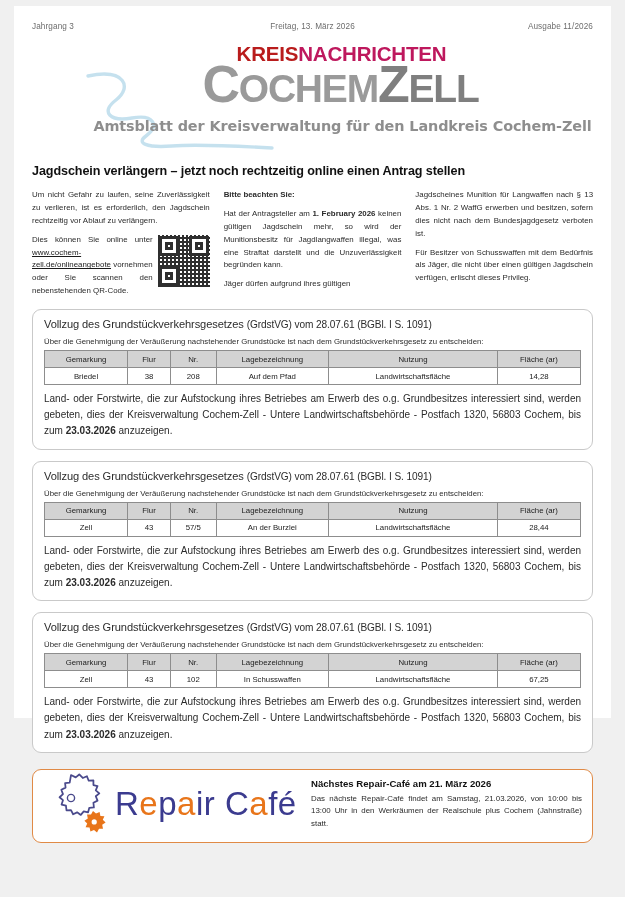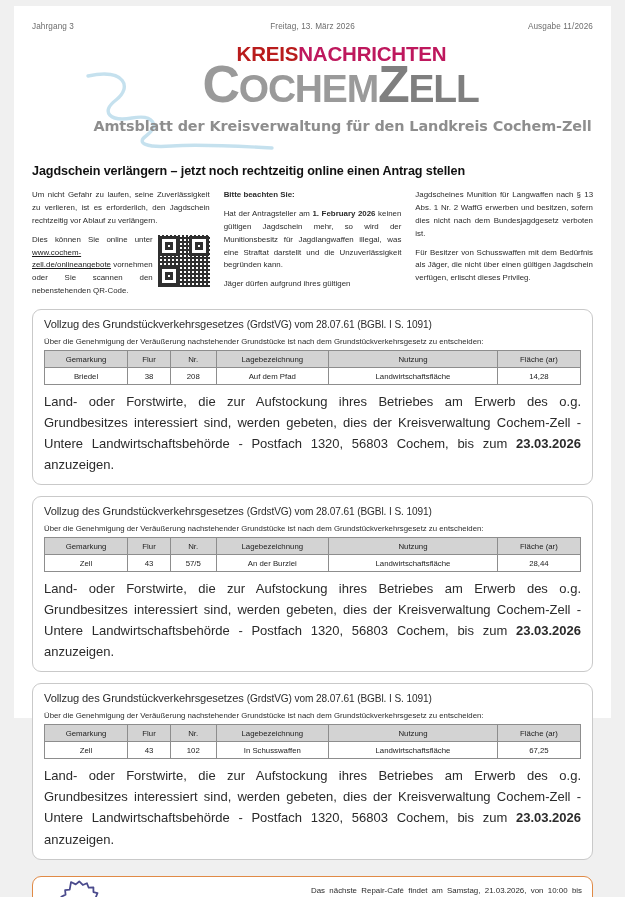--- a/index.html
+++ b/index.html
@@ -196,21 +196,21 @@
   table.gt th, table.gt td {
     border: 1px solid #8d8d8d;
     text-align: center;
     padding: 3.5px 2px;
     font-weight: normal;
   }
   table.gt th { background: #d3d3d3; }
   table.gt td { background: #fff; }
   .notice-foot {
     margin-top: 6px;
-    font-size: 13px;
+    font-size: 10px;
     line-height: 1.62;
     color: #2b2b2b;
     text-align: justify;
   }
   .notice-foot b { font-weight: bold; }
 
   
   .repair {
     margin: 16px 18px 0 18px;
     border: 1px solid #e08a46;
@@ -398,18 +398,19 @@
             <circle cx="0" cy="-3" r="3.6" fill="#ffffff" stroke="#4a4a8c" stroke-width="1.4"></circle>
           </g>
           <g transform="translate(50,53)">
             <path d="M0,-13 L3,-10.6 L6.6,-12 L7.4,-8 L11.4,-7.8 L9.8,-4.2 L12.6,-1.4 L9.2,0.8 L10,4.8 L6,4.8 L4,8.4 L1,6 L-2.6,7.4 L-3.4,3.4 L-7.4,3.2 L-5.8,-0.4 L-8.6,-3.2 L-5.2,-5.4 L-6,-9.4 L-2,-9.4 Z" fill="#e8751a"></path>
             <circle cx="1.2" cy="-2.1" r="2.6" fill="#ffffff"></circle>
           </g>
         </svg>
         <div class="rc-script"><span>R</span><span class="rc-orange">e</span><span>p</span><span class="rc-orange">a</span><span>i</span><span>r</span>&nbsp;<span>C</span><span class="rc-orange">a</span><span>f</span><span>é</span></div>
       </div>
       <div class="repair-text">
+        <div class="repair-h">Nächstes Repair-Café am 21. März 2026</div>
         <p class="repair-p">Das nächste Repair-Café findet am Samstag, 21.03.2026, von 10:00 bis 13:00 Uhr in den Werkräumen der Realschule plus Cochem (Jahnstraße) statt.</p>
       </div>
     </div>
 
   </div>
 </div>
 
 </body></html>

